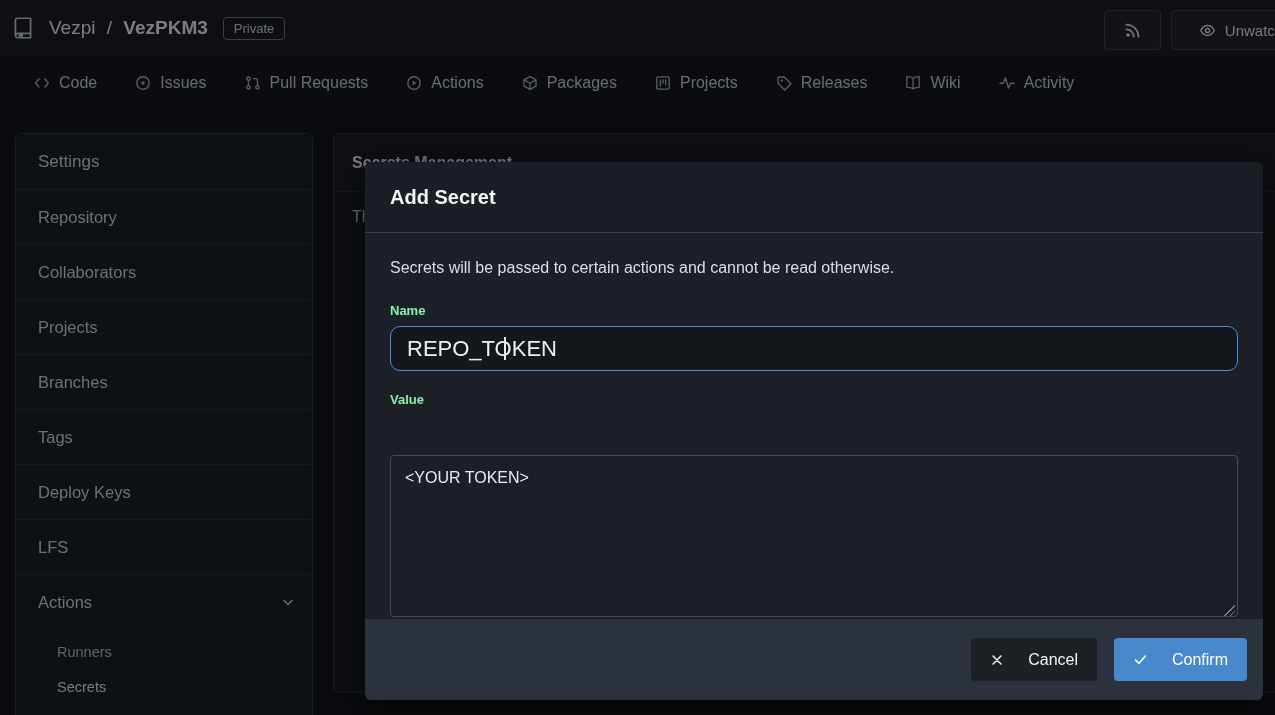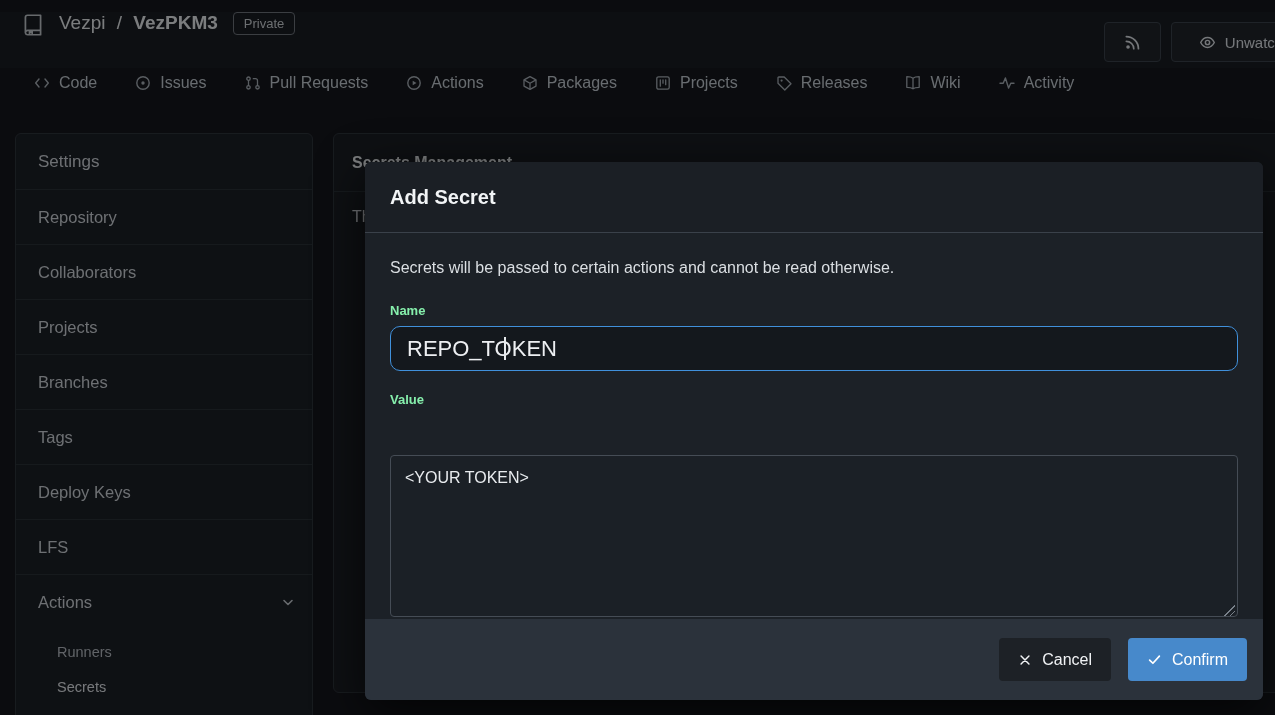--- a/index.html
+++ b/index.html
@@ -4,21 +4,21 @@
 <style>
   html,body{margin:0;padding:0;background:#000;}
   #app{
     position:relative;width:1275px;height:715px;overflow:hidden;
     background:#15181d;font-family:"Liberation Sans",sans-serif;
     -webkit-font-smoothing:antialiased;
   }
   svg{display:block;flex:none;}
 
   
-  .topbar{position:absolute;top:0;left:0;right:0;height:56px;display:flex;align-items:flex-start;padding:0 20px;background:#191d23;box-sizing:border-box;margin-top:12px;}
+  .topbar{position:absolute;top:0;left:0;right:0;height:56px;display:flex;align-items:center;padding:0 10px;background:#191d23;box-sizing:border-box;}
   .repo-icon{color:#c3c8cd;}
   .repo-title{margin-left:13px;font-size:19px;color:#e9ecef;white-space:nowrap;}
   .repo-title .owner{font-weight:400;}
   .repo-title .sep{margin:0 6px;font-weight:400;}
   .repo-title .name{font-weight:700;}
   .badge{margin-left:15px;font-size:13px;color:#ccd1d6;border:1px solid #70767e;border-radius:4px;padding:4px 10px;line-height:1;}
   .top-btn{position:absolute;top:10px;height:40px;background:#20252b;border:1px solid #3c434c;border-radius:4px;color:#dde1e6;display:flex;align-items:center;justify-content:center;gap:9px;font-size:15px;box-sizing:border-box;}
   .btn-rss{left:1104px;width:57px;}
   .btn-unwatch{left:1171px;width:140px;padding:0 14px;}
 
@@ -51,21 +51,21 @@
   .modal-desc{font-size:16px;color:#dbdfe3;margin:2px 0 26px;}
   .field-label{font-size:13px;font-weight:700;color:#86efac;margin-bottom:8px;}
   .name-wrap{position:relative;}
   .name-input{width:100%;height:45px;background:#14181d;border:1px solid #4090db;border-radius:10px;padding:5px 16px;font-size:22px;color:#edeff2;outline:none;box-sizing:border-box;font-family:"Liberation Sans",sans-serif;}
   .caret{position:absolute;left:114px;top:11px;width:1.5px;height:23px;background:#e6e9ec;}
   .value-field{margin-top:21px;}
   .value-wrap{position:relative;margin-top:48px;}
   .value-textarea{width:100%;height:162px;background:#1b2026;border:1px solid #454c55;border-radius:4px;padding:10px 14px;font-size:16px;color:#e9ecef;resize:none;outline:none;box-sizing:border-box;font-family:"Liberation Sans",sans-serif;line-height:1.45;}
   .gripper{position:absolute;right:3px;bottom:5px;width:13px;height:13px;background:repeating-linear-gradient(-45deg,transparent 0 3px,#79818a 3px 4px);clip-path:polygon(100% 0,100% 100%,0 100%);}
   .modal-footer{position:absolute;left:0;right:0;bottom:0;height:81px;background:#2b323b;display:flex;align-items:center;justify-content:flex-end;gap:17px;padding:0 16px;box-sizing:border-box;}
-  .btn{height:43px;border:none;border-radius:4px;font-size:16px;display:inline-flex;align-items:center;gap:10px;padding:0 19px;cursor:pointer;font-family:"Liberation Sans",sans-serif;}
+  .btn{height:43px;border:none;border-radius:4px;font-size:16px;display:inline-flex;align-items:center;gap:24px;padding:0 19px;cursor:pointer;font-family:"Liberation Sans",sans-serif;}
   .btn-cancel{background:#1d2126;color:#f1f3f5;}
   .btn-confirm{background:#4789cb;color:#ffffff;justify-content:space-between;}
 </style>
 </head>
 <body>
 
 <div id="app">
 
   <div class="topbar">
     <span class="repo-icon">

